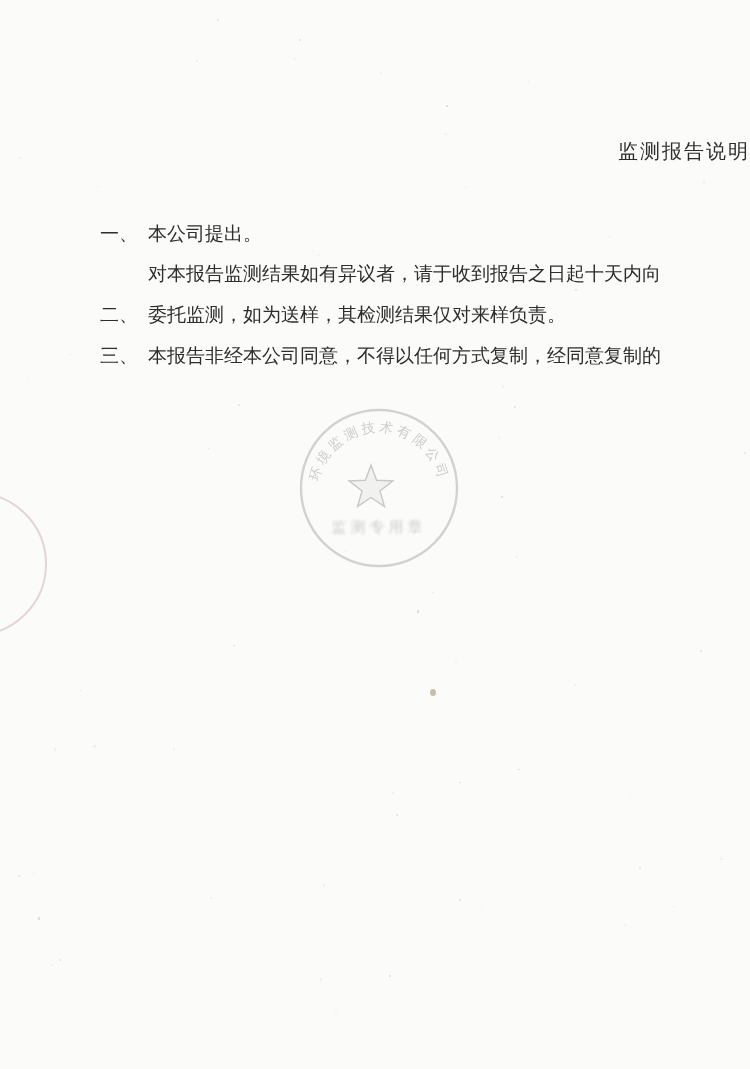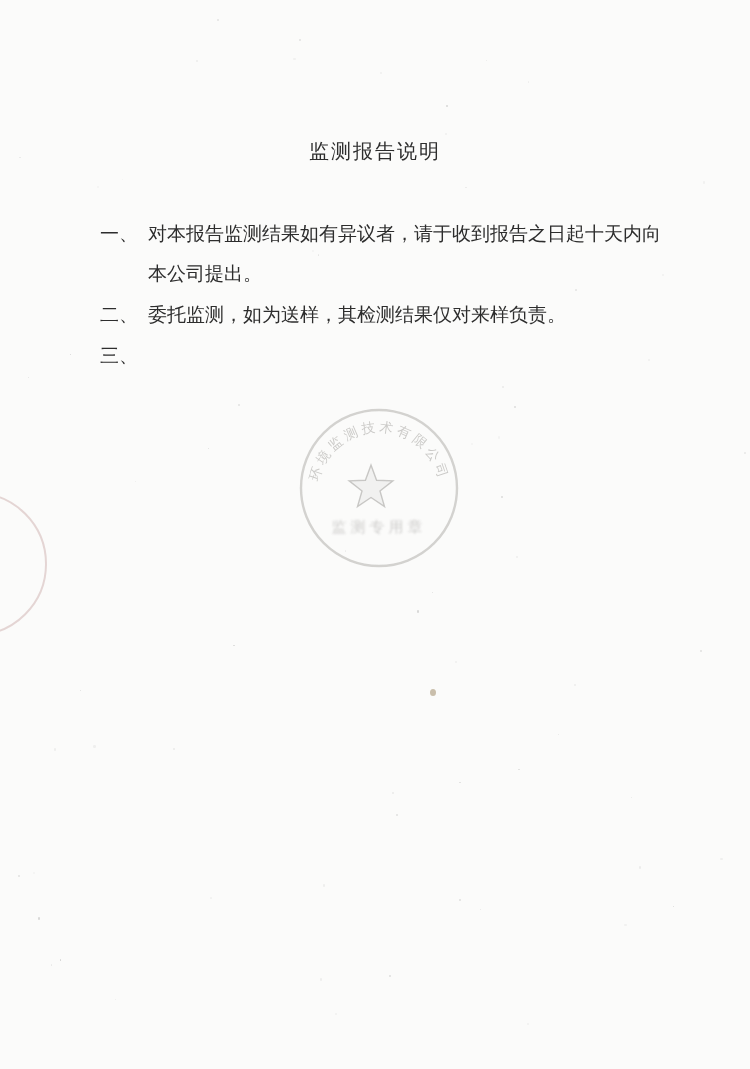--- a/index.html
+++ b/index.html
@@ -10,21 +10,21 @@
   }
   .page {
     position: relative;
     width: 750px; height: 1069px;
     background: #fbfbfa;
     overflow: hidden;
   }
   .doc-title {
     position: absolute;
     top: 138px; left: 0; width: 100%;
-    text-align: center;
+    text-align: right;
     font-size: 20px;
     letter-spacing: 2px;
     color: #2d2d2d;
     font-weight: normal;
     margin: 0;
   }
   .notes {
     position: absolute;
     left: 100px; top: 214px;
     width: 570px;
@@ -73,35 +73,36 @@
 
 <div class="page">
 
   <h1 class="doc-title">监测报告说明</h1>
 
   <div class="notes">
 
     <div class="note-item">
       <span class="note-num">一、</span>
       <span class="note-lines">
+        <span class="note-line" style="display:block">本公司提出。</span>
         <span class="note-line" style="display:block">对本报告监测结果如有异议者，请于收到报告之日起十天内向</span>
-        <span class="note-line" style="display:block">本公司提出。</span>
       </span>
     </div>
 
     <div class="note-item">
       <span class="note-num">二、</span>
       <span class="note-lines">
         <span class="note-line" style="display:block">委托监测，如为送样，其检测结果仅对来样负责。</span>
       </span>
     </div>
 
     <div class="note-item">
       <span class="note-num">三、</span>
       <span class="note-lines">
+        <span class="note-line" style="display:block">本报告非经本公司同意，不得以任何方式复制，经同意复制的</span>
       </span>
     </div>
 
   </div>
 
   <svg class="seal" viewBox="0 0 166 166">
     <circle cx="83" cy="83" r="78" fill="none" stroke="rgba(138,136,132,0.42)" stroke-width="2.4"></circle>
     <polygon points="75,60 80.6,75.3 96.9,75.9 84,85.9 88.5,101.6 75,92.5 61.5,101.6 66,85.9 53.1,75.9 69.4,75.3" fill="rgba(140,138,134,0.10)" stroke="rgba(132,130,126,0.48)" stroke-width="1.4"></polygon>
     <defs>
       <path id="arcPath" d="M 22 100 A 62 62 0 1 1 144 100" fill="none"></path>

